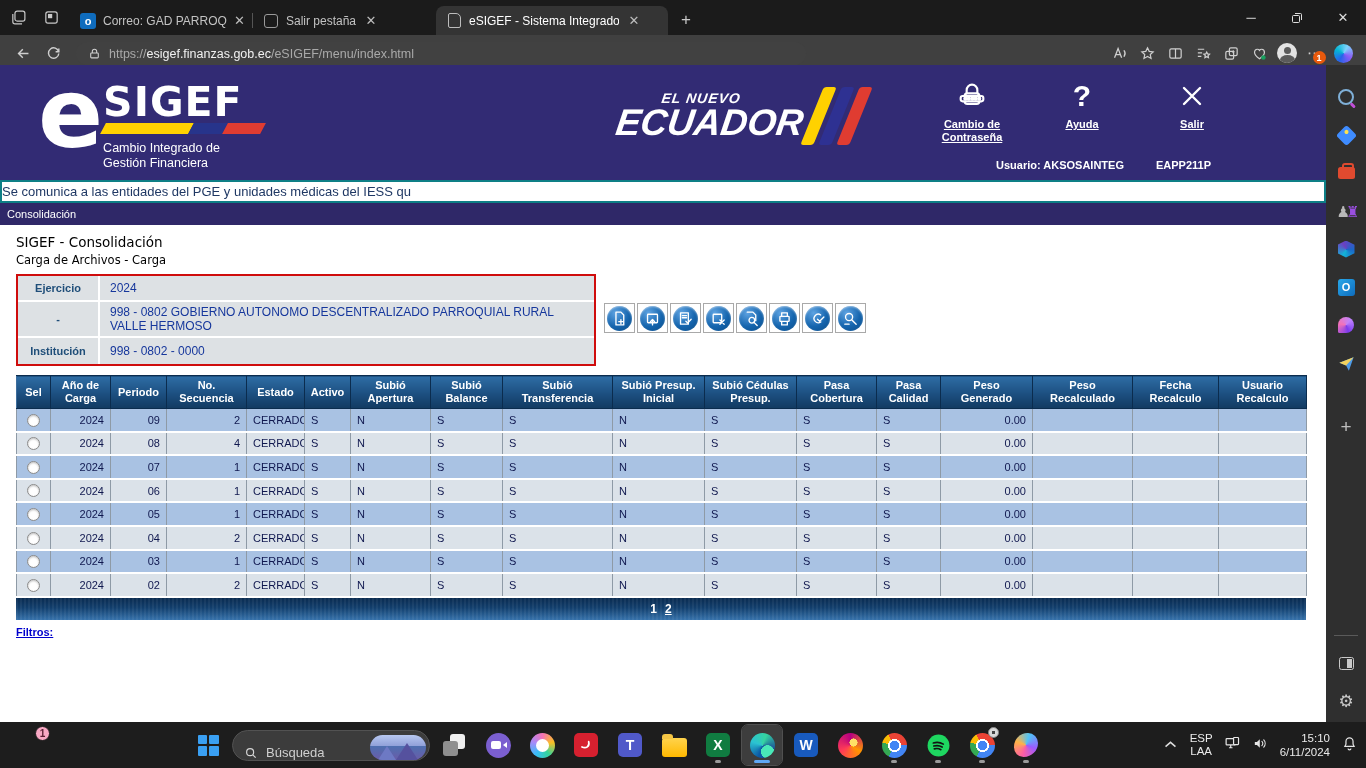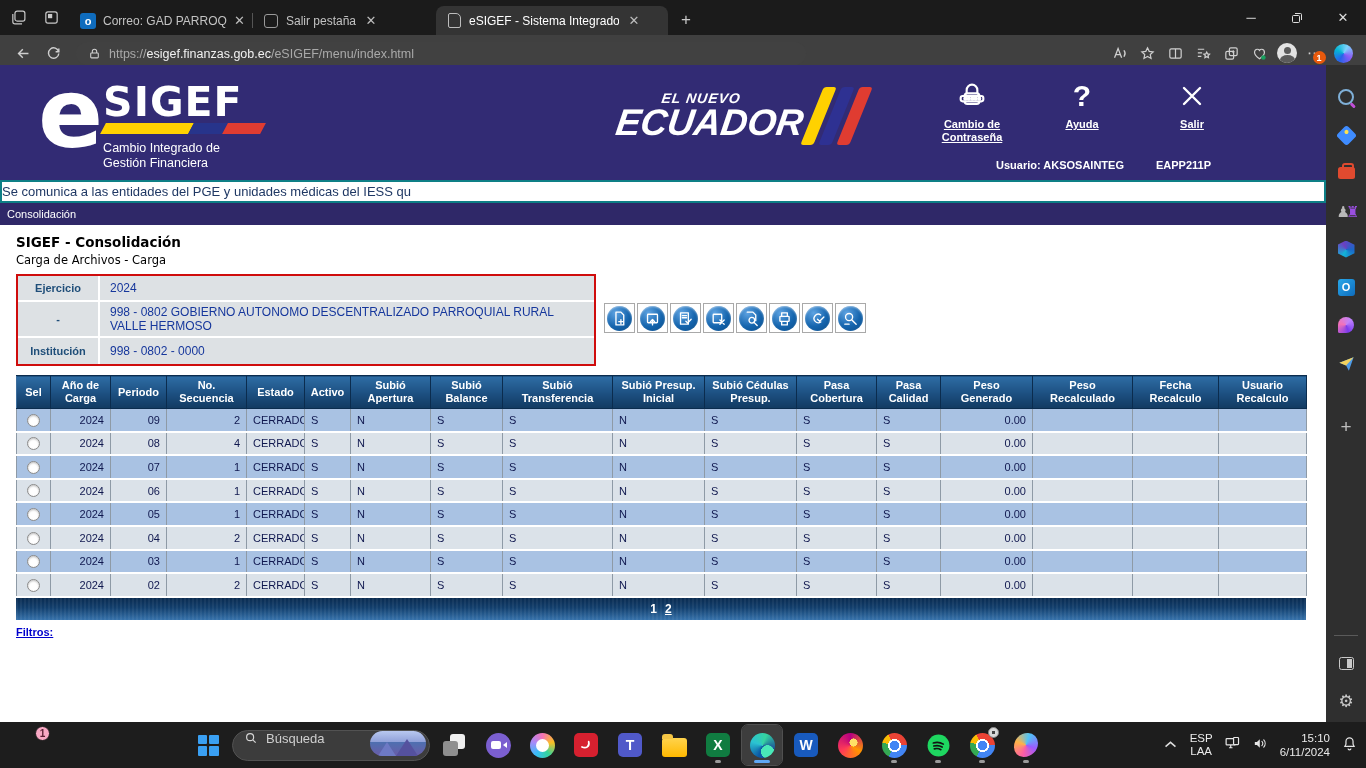--- a/index.html
+++ b/index.html
@@ -67,21 +67,21 @@
   .hlink .hlabel{font-size:11px;font-weight:bold;text-decoration:underline;text-align:center;line-height:13px;margin-top:4px}
   .huser{position:absolute;right:115px;bottom:9px;display:flex;gap:32px;color:#fff;font-size:11px;font-weight:bold}
 
   
   .marquee{height:23px;background:#fff;border:2px solid #0e7f86;overflow:hidden;display:flex;align-items:center;flex-shrink:0}
   .marquee span{white-space:nowrap;font-size:13px;color:#1f3864}
   .menubar{height:22px;background:#2f2868;color:#fff;font-size:11px;display:flex;align-items:center;padding-left:7px;flex-shrink:0}
 
   
   .content{flex:1;padding:9px 0 0 16px;overflow:hidden;position:relative}
-  .pg-title{font-size:13.5px;font-weight:bold;color:#000;font-family:"DejaVu Sans",sans-serif}
+  .pg-title{font-size:13.5px;font-weight:normal;color:#000;font-family:"DejaVu Sans",sans-serif}
   .pg-sub{font-size:11.5px;color:#000;margin-top:3px;font-family:"DejaVu Sans",sans-serif}
 
   .form-row{display:flex;align-items:flex-start;margin-top:7px}
   .formbox{width:580px;border:2px solid #cf0c0c;background:#dde1e4}
   .frow{display:flex;border-bottom:2px solid #fff;min-height:26px}
   .frow:last-child{border-bottom:none}
   .flabel{width:82px;flex-shrink:0;display:flex;align-items:center;justify-content:center;font-size:11px;font-weight:bold;color:#1f4e79;border-right:2px solid #fff;text-align:center;padding:2px}
   .fvalue{flex:1;display:flex;align-items:center;font-size:12px;color:#16379c;padding:3px 10px;line-height:14px}
 
   .actionbar{display:flex;gap:2px;margin-left:8px;margin-top:29px}
@@ -131,21 +131,21 @@
   
   .taskbar{height:46px;background:#1d1d1d;flex-shrink:0;position:relative;display:flex;align-items:center}
   .widget{position:absolute;left:16px;top:8px;width:30px;height:30px}
   .widget .sun{width:26px;height:26px;border-radius:50%;background:radial-gradient(circle at 35% 35%,#ffe27a,#f5a50b);position:relative;overflow:hidden}
   .widget .sun::after{content:"";position:absolute;left:2px;right:2px;top:11px;height:4px;background:rgba(255,255,255,.85);border-radius:2px;box-shadow:0 7px 0 rgba(255,255,255,.7)}
   .widget .wbadge{position:absolute;right:-4px;top:-4px;min-width:15px;height:15px;border-radius:8px;background:#f9a8c4;color:#5a1f33;font-size:10px;font-weight:bold;display:grid;place-items:center;border:1.5px solid #1d1d1d;padding:0 3px}
   .center-group{position:absolute;left:188px;top:0;height:46px;display:flex;align-items:center;gap:4px}
   .startbtn{width:40px;height:40px;display:grid;place-items:center;border-radius:6px}
   .winlogo{width:21px;height:21px;display:grid;grid-template-columns:1fr 1fr;grid-template-rows:1fr 1fr;gap:2px}
   .winlogo i{background:#3aa0f3;border-radius:1px}
-  .searchpill{width:198px;height:31px;background:#3c3c3c;border:1px solid #525252;border-radius:16px;display:flex;align-items:flex-start;padding:0 3px 0 11px;gap:8px;cursor:pointer}
+  .searchpill{width:198px;height:31px;background:#3c3c3c;border:1px solid #525252;border-radius:16px;display:flex;align-items:flex-end;padding:0 3px 0 11px;gap:8px;cursor:pointer}
   .searchpill svg{width:14px;height:14px;color:#d6d6d6;flex-shrink:0}
   .searchpill .stxt{font-size:13px;color:#cfcfcf;flex:1}
   .spill-img{width:56px;height:25px;border-radius:13px;background:linear-gradient(180deg,#b8c8f0 0%,#8f9fd8 45%,#4f6fb0 46%,#6a5ca8 100%);position:relative;overflow:hidden}
   .spill-img::before{content:"";position:absolute;left:8px;bottom:0;border-left:9px solid transparent;border-right:9px solid transparent;border-bottom:14px solid #6d79c4}
   .spill-img::after{content:"";position:absolute;left:26px;bottom:0;border-left:11px solid transparent;border-right:11px solid transparent;border-bottom:17px solid #55519e}
   .appbtn{width:40px;height:40px;border-radius:6px;display:grid;place-items:center;position:relative;cursor:pointer}
   .appbtn.active{background:#3d3d3d;outline:1px solid #505050}
   .appbtn .runbar{position:absolute;bottom:2px;left:50%;transform:translateX(-50%);width:6px;height:3px;border-radius:2px;background:#9a9a9a}
   .appbtn.active .runbar{width:16px;background:#5fa8f5}
   .ai{width:26px;height:26px;display:grid;place-items:center}

